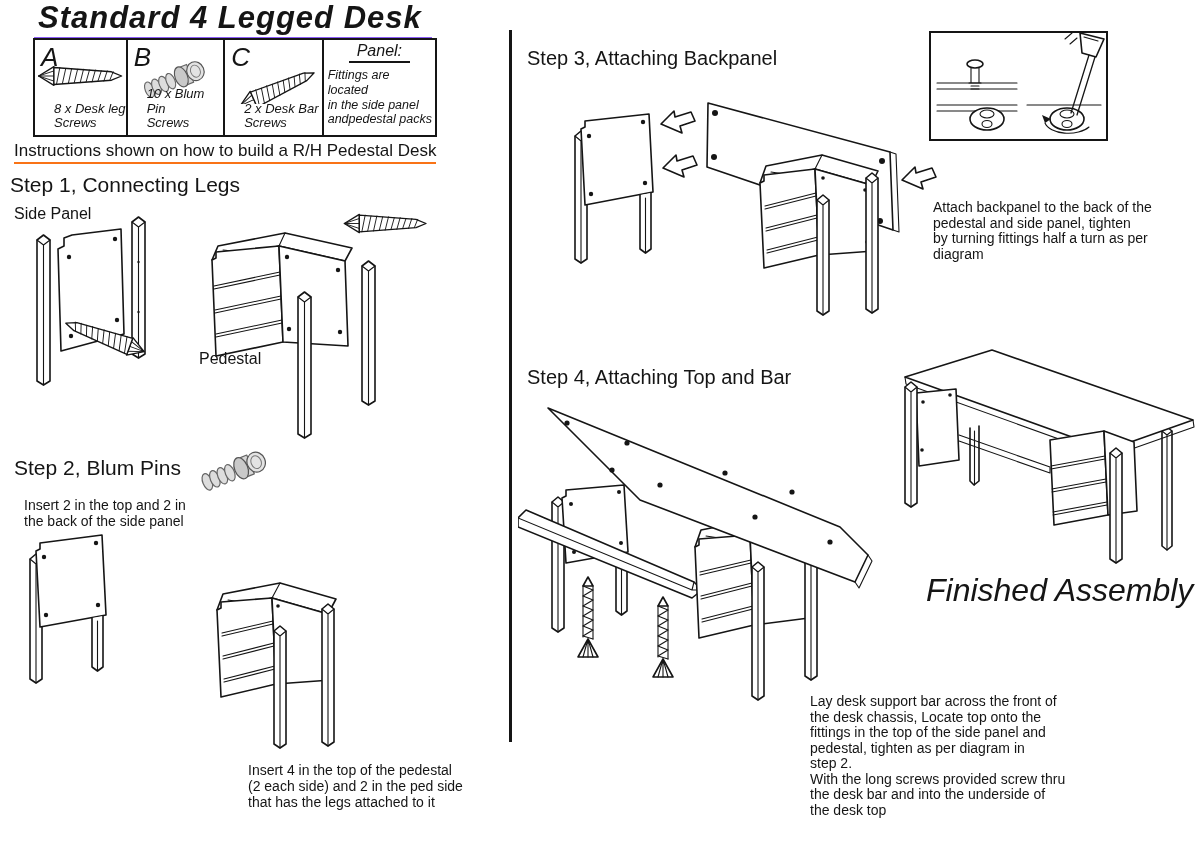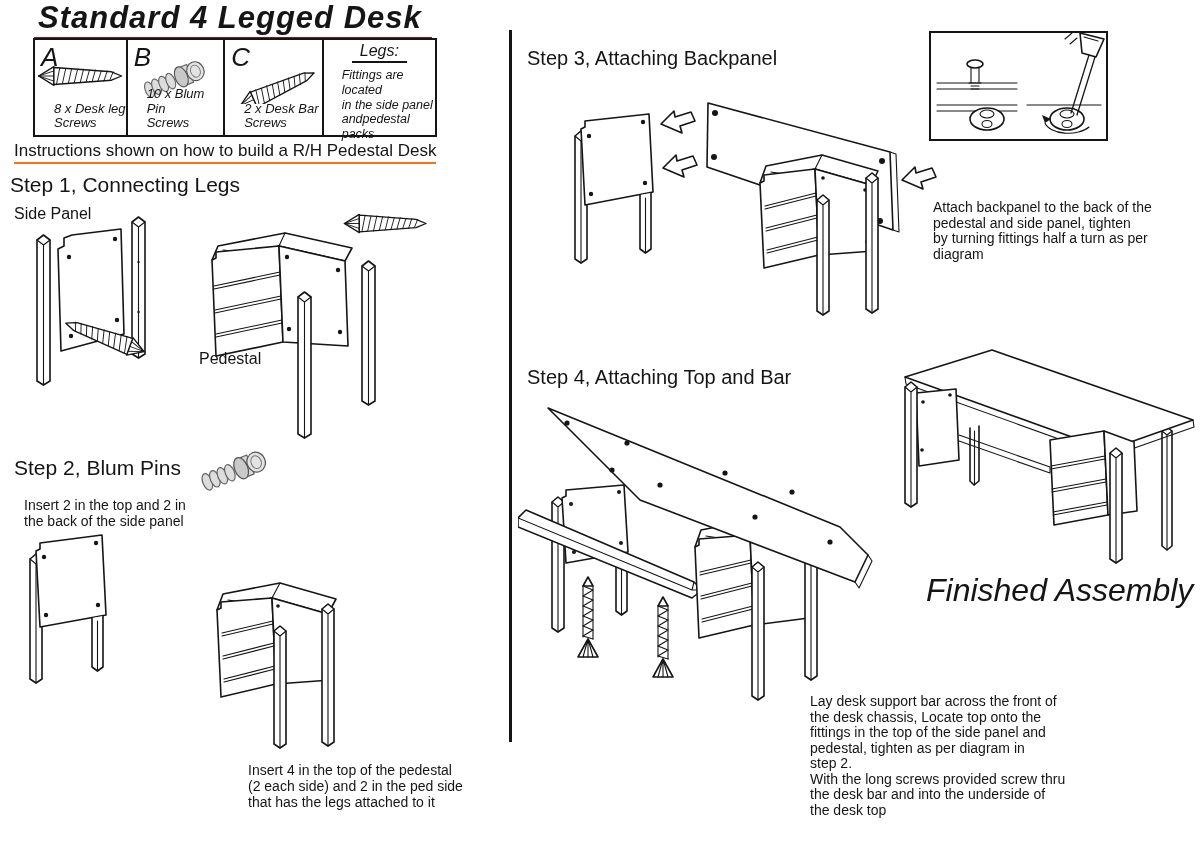--- a/index.html
+++ b/index.html
@@ -1,37 +1,37 @@
 <!DOCTYPE html>
 <html><head>
 <meta charset="utf-8">
 <style>
   html,body{margin:0;padding:0;background:#fff;}
   #root{position:relative;width:1200px;height:857px;background:#fff;overflow:hidden;
         font-family:"Liberation Sans","DejaVu Sans",sans-serif;color:#151515;}
   .abs{position:absolute;}
   .pre{white-space:pre-line;}
   .h-title{font-size:31px;font-weight:bold;font-style:italic;letter-spacing:1px;
-           border-bottom:3px solid #7f1d1d;padding:0 10px 1px 4px;}
+           border-bottom:3px solid #8b5cf6;padding:0 10px 1px 4px;}
   .h-sub{font-size:17px;border-bottom:2px solid #f97316;padding-bottom:1px;}
   .h-step1{font-size:21px;}
   .h-step2{font-size:21px;}
   .h-step{font-size:20px;}
   .lbl{font-size:16px;}
   .para{font-size:14px;line-height:16px;}
   .para-r{font-size:14px;line-height:15.5px;}
   .fin{font-size:32px;font-style:italic;}
   .tbl{border:2px solid #151515;display:flex;}
   .cell{position:relative;border-right:2px solid #151515;}
   .cell:last-child{border-right:none;}
   .letter{font-size:26px;font-style:italic;position:absolute;top:2px;left:6px;}
   .cap{font-size:13px;font-style:italic;line-height:1.12;position:absolute;left:6px;bottom:4px;margin-left:13px;}
   .notehead{font-size:16px;font-style:italic;text-align:center;margin-top:2px;}
   .notehead span{border-bottom:2px solid #151515;padding:0 8px 1px 8px;display:inline-block;}
-  .notebody{font-size:12.5px;font-style:italic;line-height:1.18;padding:5px 2px 0 18px;}
+  .notebody{font-size:12.5px;font-style:italic;line-height:1.18;padding:5px 2px 0 4px;}
   .divider{background:#151515;}
   .inset{border:2px solid #151515;background:#fff;}
   svg{display:block;}
   svg path,svg line,svg ellipse,svg circle,svg polyline{stroke:#151515;stroke-width:1.6;fill:none;
       stroke-linejoin:round;stroke-linecap:round;}
   svg .f{fill:#ffffff;}
   svg .thin{stroke-width:1.1;}
   svg .dot{fill:#151515;stroke:none;}
 </style>
 </head>
@@ -77,21 +77,21 @@
           <path class="f" d="M2,15 L20,4 L20,26 Z"></path>
           <path class="thin" d="M2,15 L20,9 M2,15 L20,15 M2,15 L20,21"></path>
           <path class="f" d="M20,5 L88,10 L100,15 L88,20 L20,25 Z"></path>
           <path class="thin" d="M27,5 L23,25 M34,6 L30,24 M41,6 L37,24 M48,7 L44,23 M55,7 L51,23 M62,8 L58,22 M69,8 L65,22 M76,9 L72,21 M83,9 L79,21 M90,10 L86,20"></path>
         </g>
       </svg>
       <div class="cap pre">2 x Desk Bar
 Screws</div>
     </div>
     <div class="cell" style="width:113px;">
-      <div class="notehead"><span>Legs:</span></div>
+      <div class="notehead"><span>Panel:</span></div>
       <div class="notebody pre">Fittings are located
 in the side panel
 andpedestal packs</div>
     </div>
   </div>
 
   <div class="abs h-sub" style="left:14px;top:141px;">Instructions shown on how to build a R/H Pedestal Desk</div>
 
   <div class="abs h-step1" style="left:10px;top:173px;">Step 1, Connecting Legs</div>
   <div class="abs lbl" style="left:14px;top:205px;">Side Panel</div>

